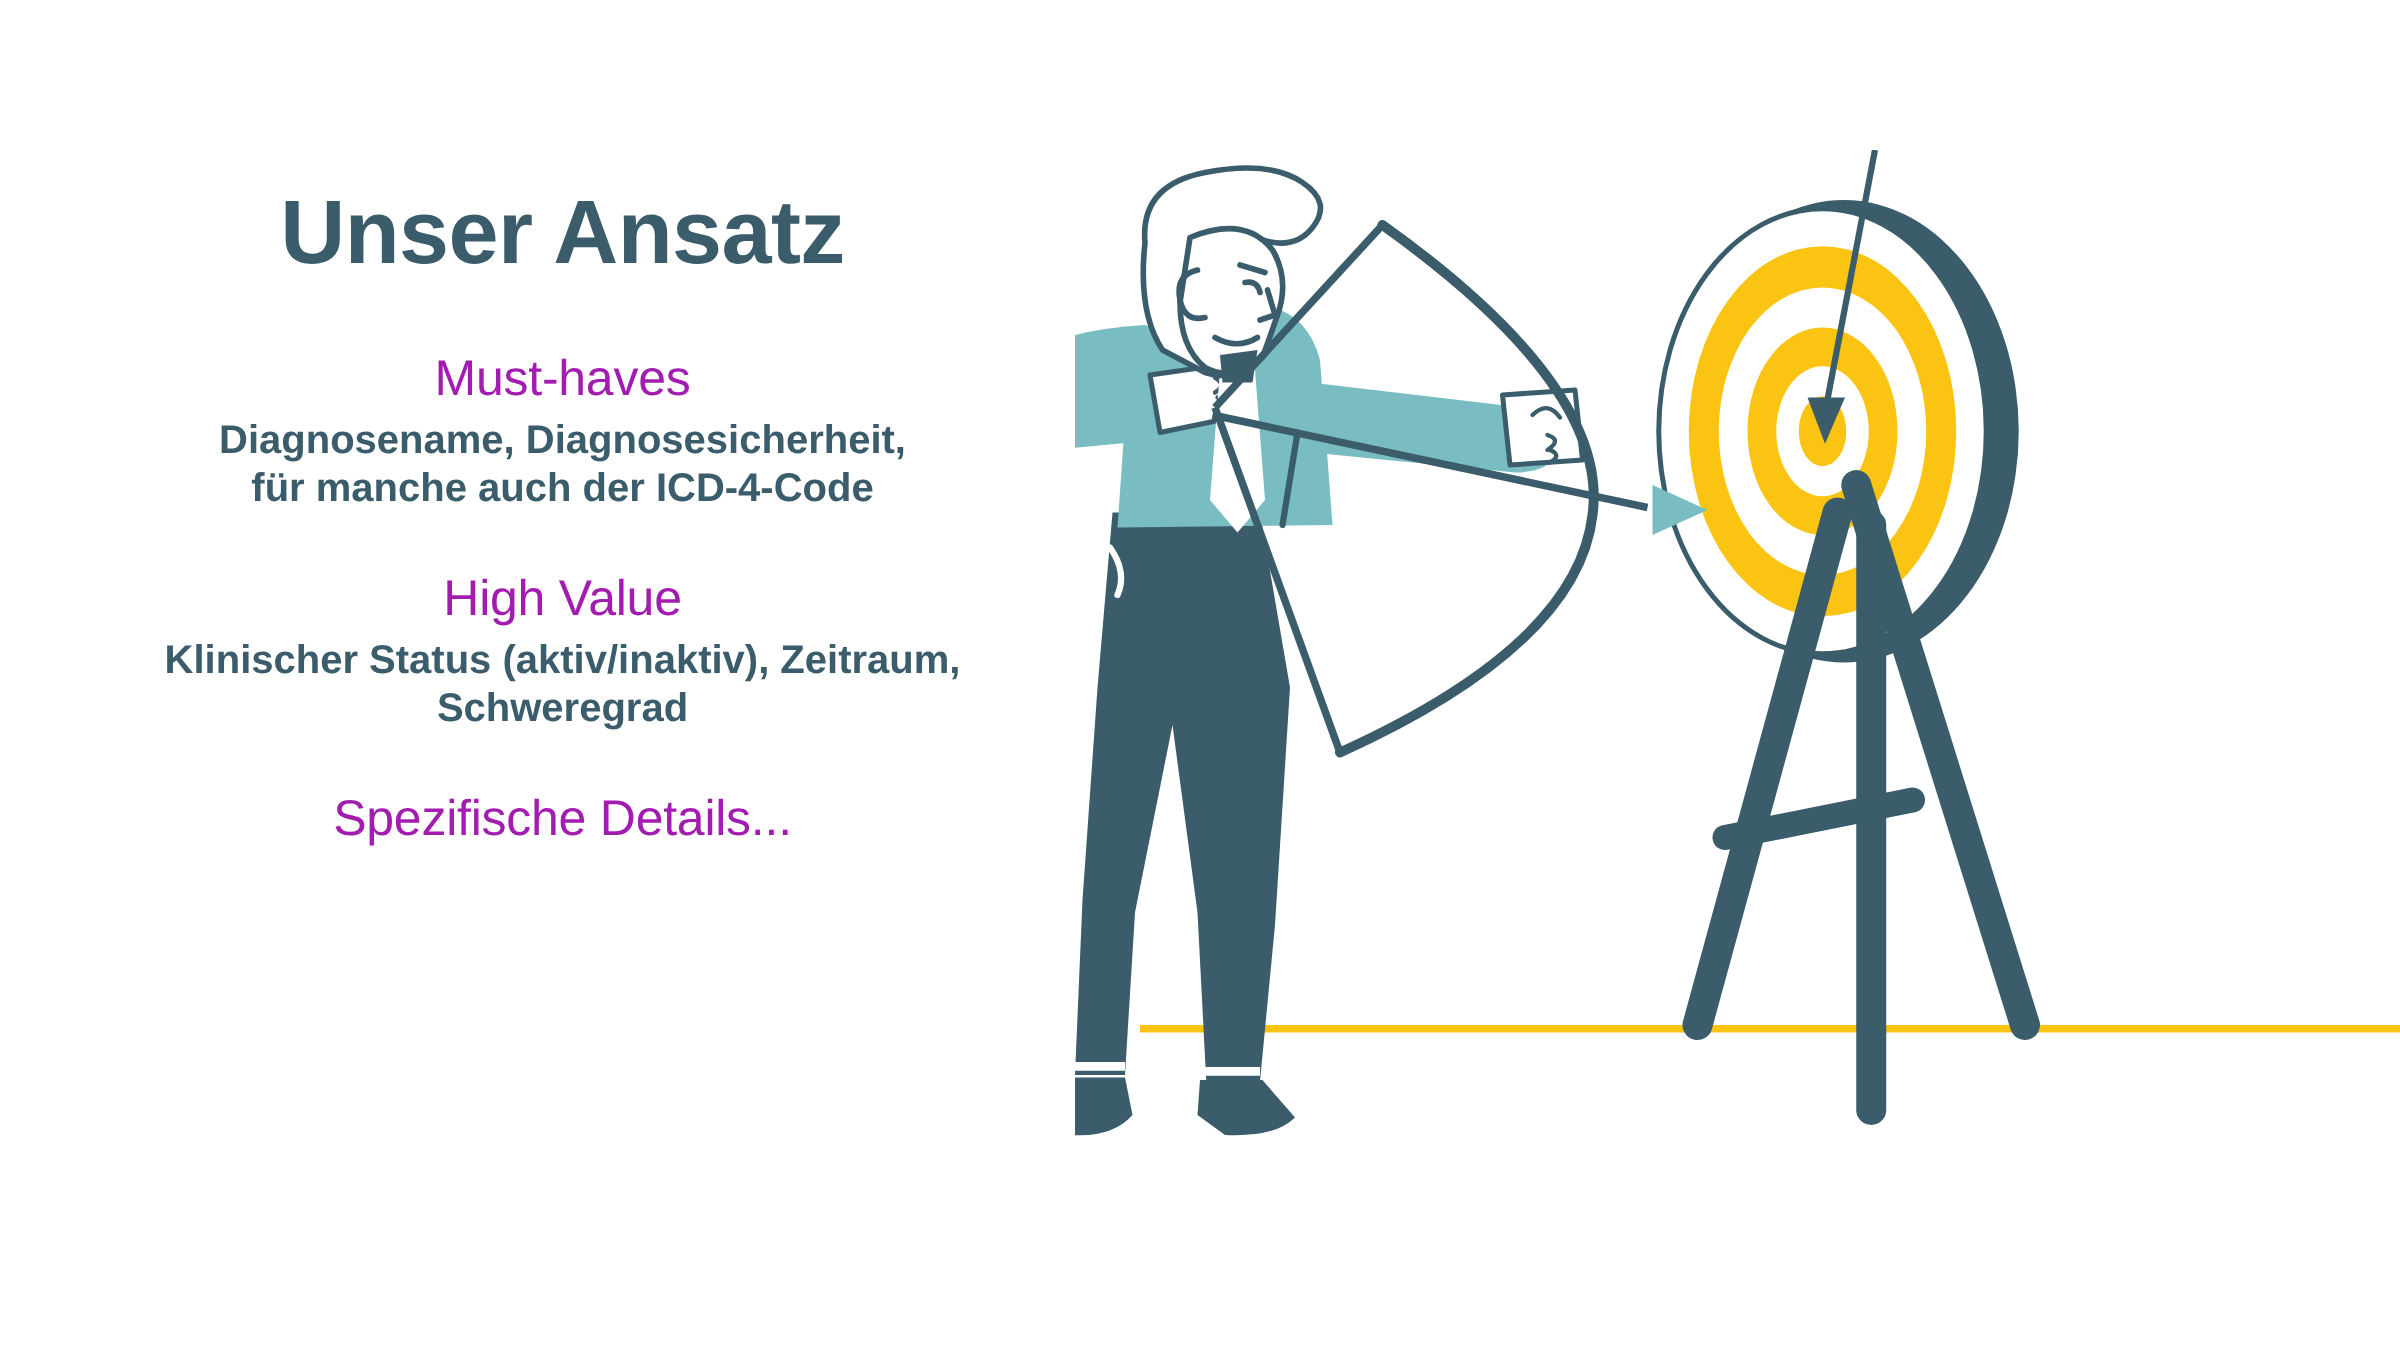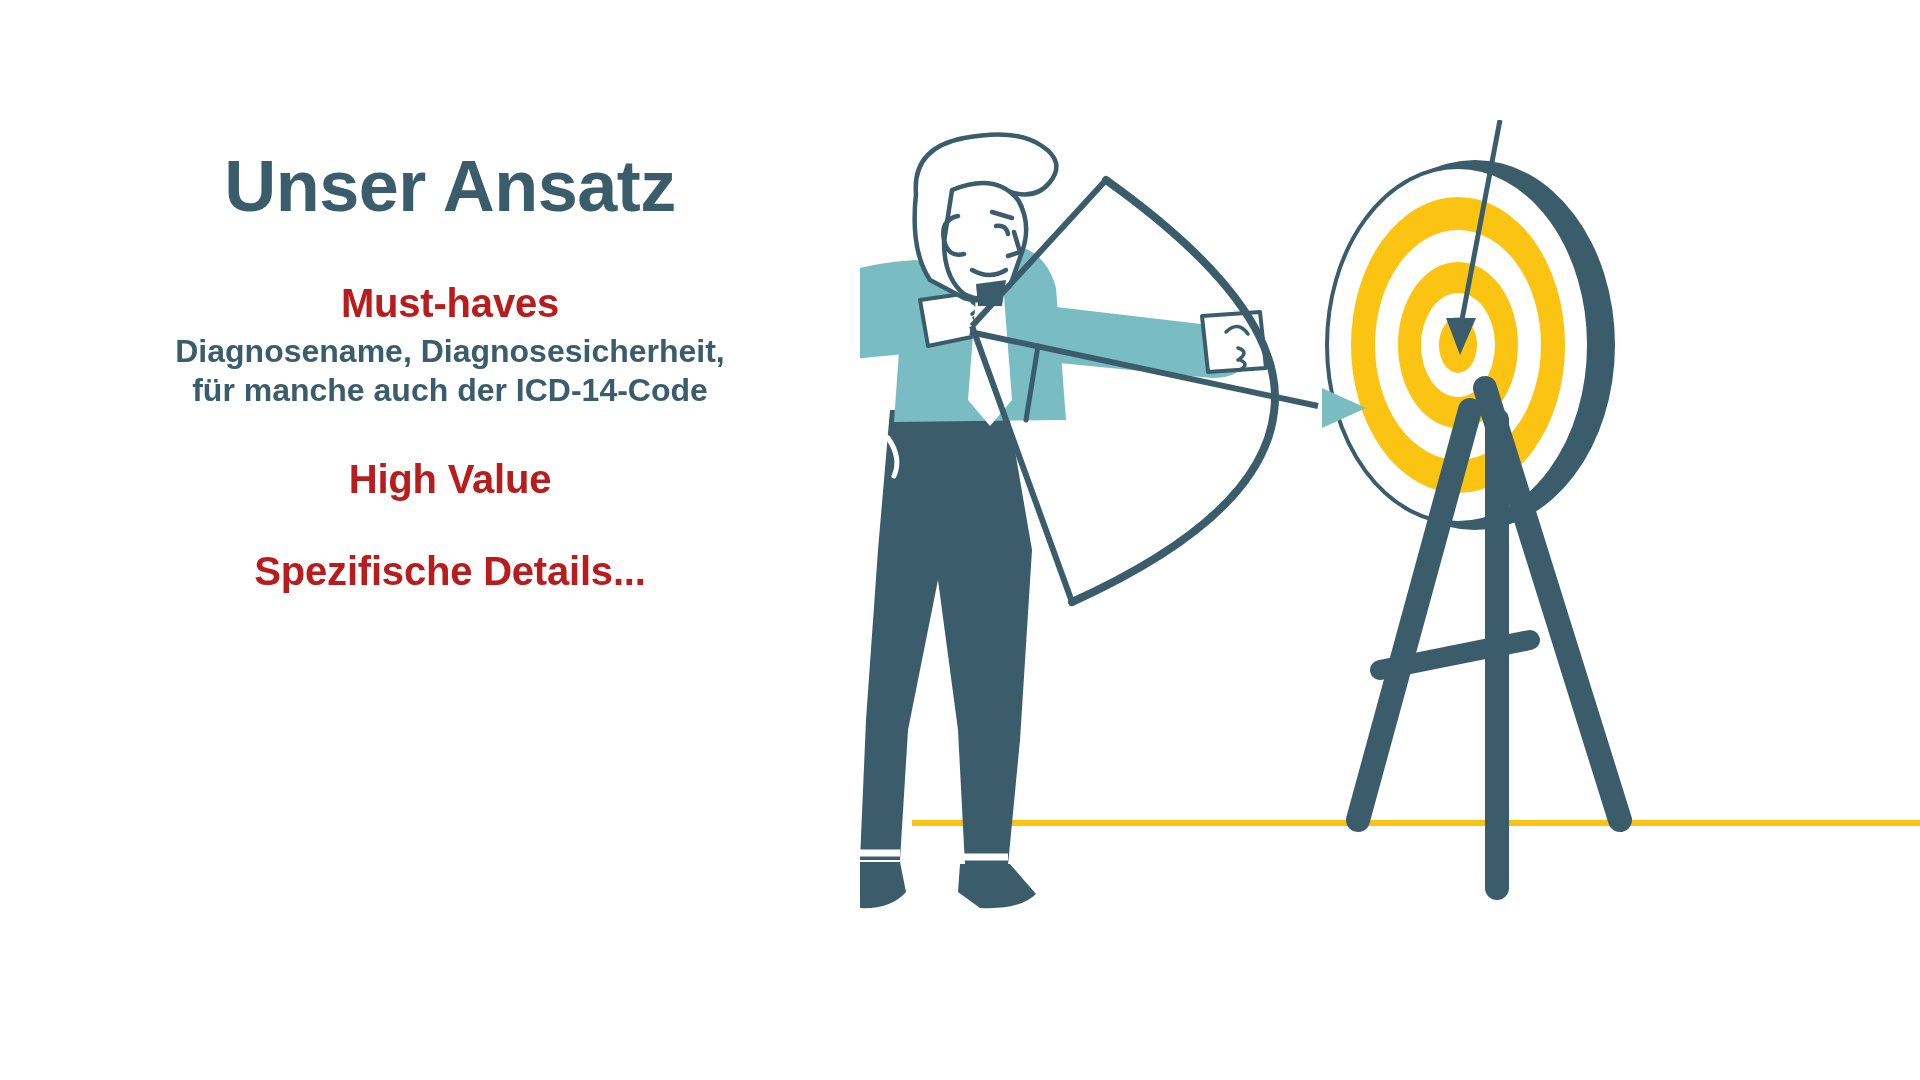--- a/index.html
+++ b/index.html
@@ -44,22 +44,22 @@
   }
 
   .section {
     margin: 0 0 46px 0;
     padding: 0 28px;
   }
   .section.last { margin-bottom: 0; }
 
   .section-heading {
     font-size: 40px;
-    font-weight: 700;
-    color: #b91c1c;
+    font-weight: 400;
+    color: #a21caf;
     line-height: 1.15;
     margin: 0 0 6px 0;
     letter-spacing: -0.2px;
   }
 
   .section-body {
     font-size: 32px;
     font-weight: 700;
     color: #3B5D6B;
     line-height: 1.22;
@@ -82,26 +82,30 @@
 <div class="slide">
 
   <div class="text-column">
 
     <h1 class="slide-title">Unser Ansatz</h1>
 
     <div class="section">
       <div class="section-heading">Must-haves</div>
       <p class="section-body">
         <span>Diagnosename, Diagnosesicherheit,</span><br>
-        <span>für manche auch der ICD-14-Code</span>
+        <span>für manche auch der ICD-4-Code</span>
       </p>
     </div>
 
     <div class="section">
       <div class="section-heading">High Value</div>
+      <p class="section-body">
+        <span>Klinischer Status (aktiv/inaktiv), Zeitraum,</span><br>
+        <span>Schweregrad</span>
+      </p>
     </div>
 
     <div class="section last">
       <div class="section-heading">Spezifische Details...</div>
     </div>
 
   </div>
 
   <div class="illustration">
     <svg viewBox="0 0 1060 790" xmlns="http://www.w3.org/2000/svg">

